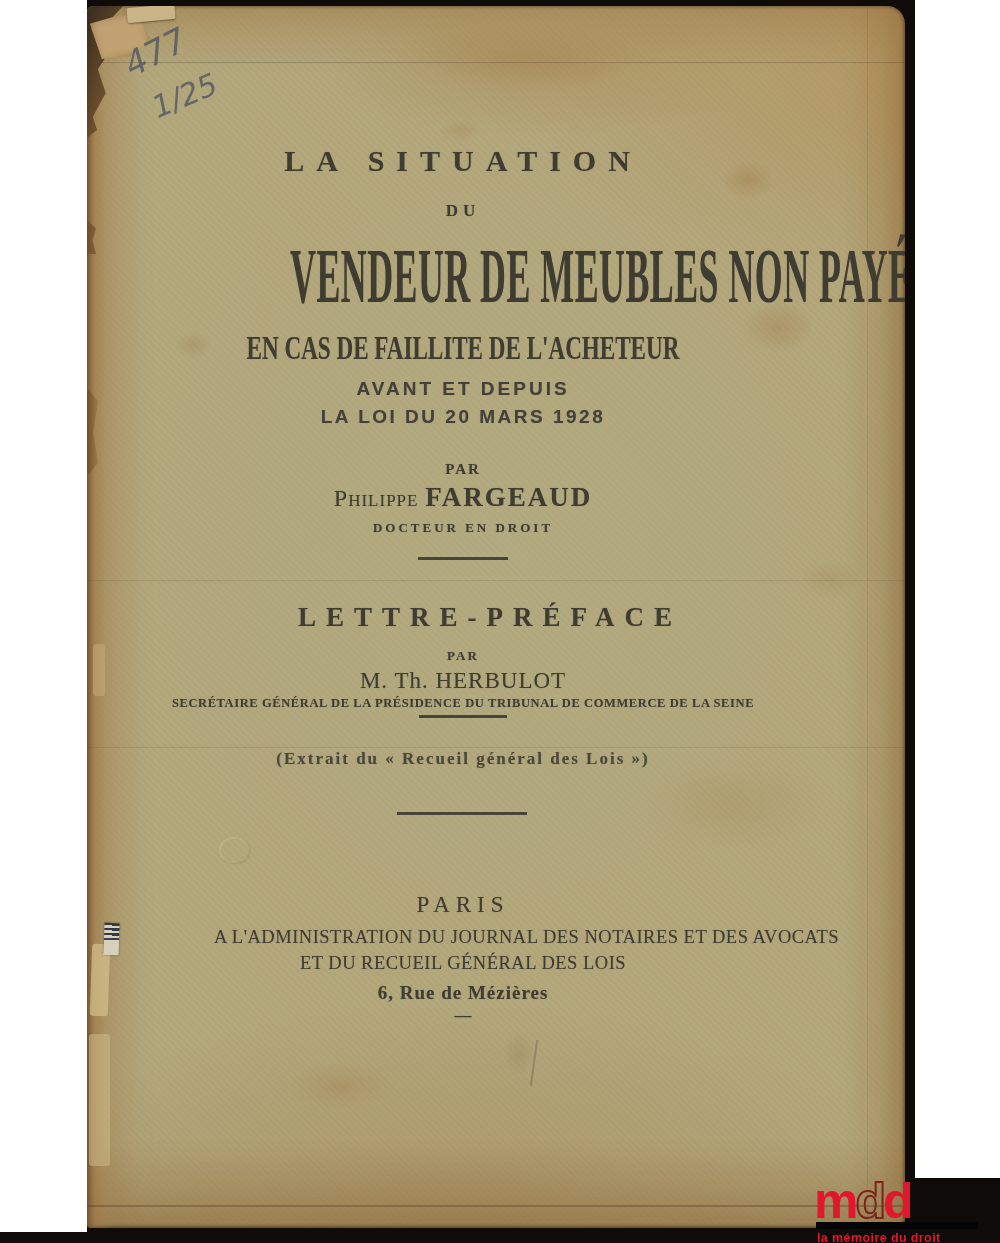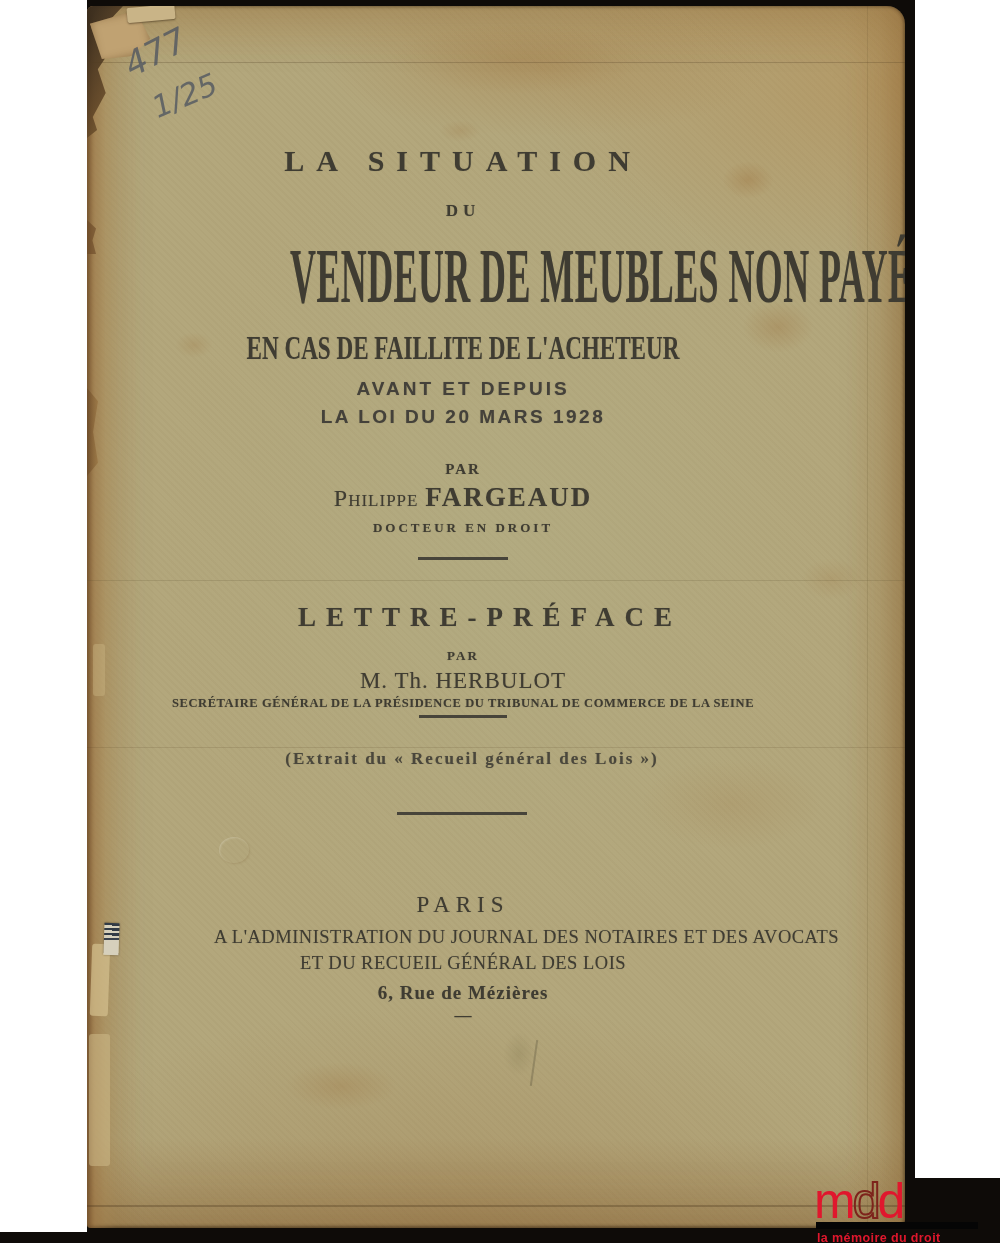--- a/index.html
+++ b/index.html
@@ -92,36 +92,36 @@
   .t-par{font-size:15px;font-weight:bold;letter-spacing:2px;}
   .t-par1{top:455px;}
   .t-author{top:477px;font-size:27px;}
   .author-first{font-variant:small-caps;font-size:24px;letter-spacing:1px;}
   .author-last{font-weight:bold;letter-spacing:2px;}
   .t-docteur{top:515px;font-size:13px;font-weight:bold;letter-spacing:3px;}
   .t-lettre{top:597px;font-size:27px;font-weight:bold;letter-spacing:10px;margin-left:27px;}
   .t-par2{top:643px;font-size:13px;}
   .t-herbulot{top:662px;font-size:23px;font-weight:normal;letter-spacing:1px;}
   .t-secretary{top:691px;font-size:12.5px;font-weight:bold;letter-spacing:.6px;}
-  .t-extrait{top:744px;font-size:17px;font-weight:bold;letter-spacing:2px;color:#4a473c;margin-left:9px;}
+  .t-extrait{top:744px;font-size:17px;font-weight:bold;letter-spacing:2px;color:#4a473c;}
   .t-paris{top:886px;font-size:23px;letter-spacing:6px;}
   .t-imprint1{top:921px;font-size:18.5px;letter-spacing:.5px;text-align:right;}
   .t-imprint2{top:947px;font-size:18.5px;letter-spacing:.5px;}
   .t-address{top:977px;font-size:19px;font-weight:bold;letter-spacing:1px;text-align:center;}
   .t-dash{top:1001px;font-size:17px;font-weight:bold;}
   .t-year{top:1027px;font-size:19px;letter-spacing:1px;}
   .rule{position:absolute;background:#47443a;height:3px;}
   .rule1{left:331px;top:551px;width:90px;}
   .rule2{left:332px;top:709px;width:88px;}
   .rule3{left:310px;top:806px;width:130px;}
 
   
   .mdd{position:absolute;left:812px;top:1178px;width:188px;height:65px;
        font-family:"Liberation Sans",sans-serif;}
-  .mdd-letters{position:absolute;left:2px;top:0;font-size:50px;line-height:.95;font-weight:normal;
+  .mdd-letters{position:absolute;left:2px;top:0;font-size:50px;line-height:.95;font-weight:bold;
        letter-spacing:-3px;color:#e0172d;}
   .mdd-d1{color:transparent;-webkit-text-stroke:2px #7d231b;}
   .mdd-bar{position:absolute;left:4px;top:44px;width:162px;height:7px;background:#050505;}
   .mdd-tagline{position:absolute;left:5px;top:53px;font-size:12.5px;font-weight:bold;color:#e0172d;
        letter-spacing:.4px;white-space:nowrap;}
 </style>
 </head>
 <body>
 
 <div class="canvas">

